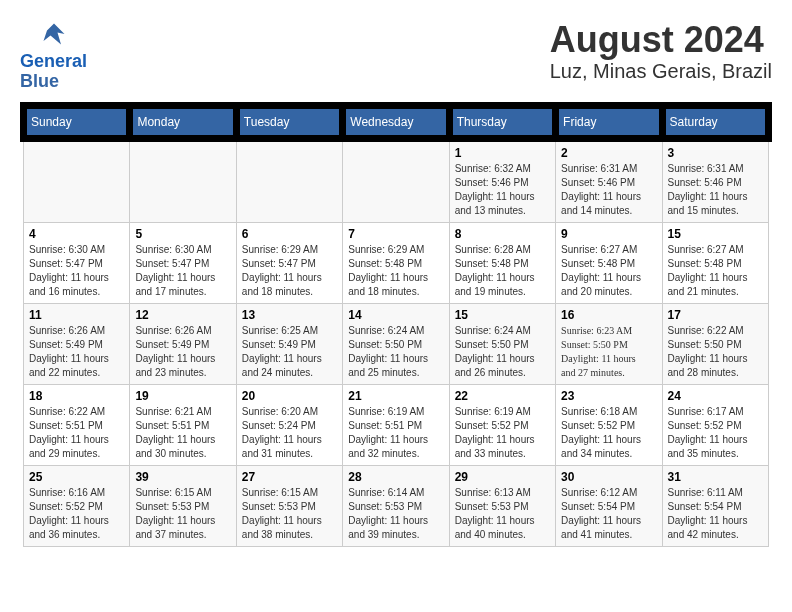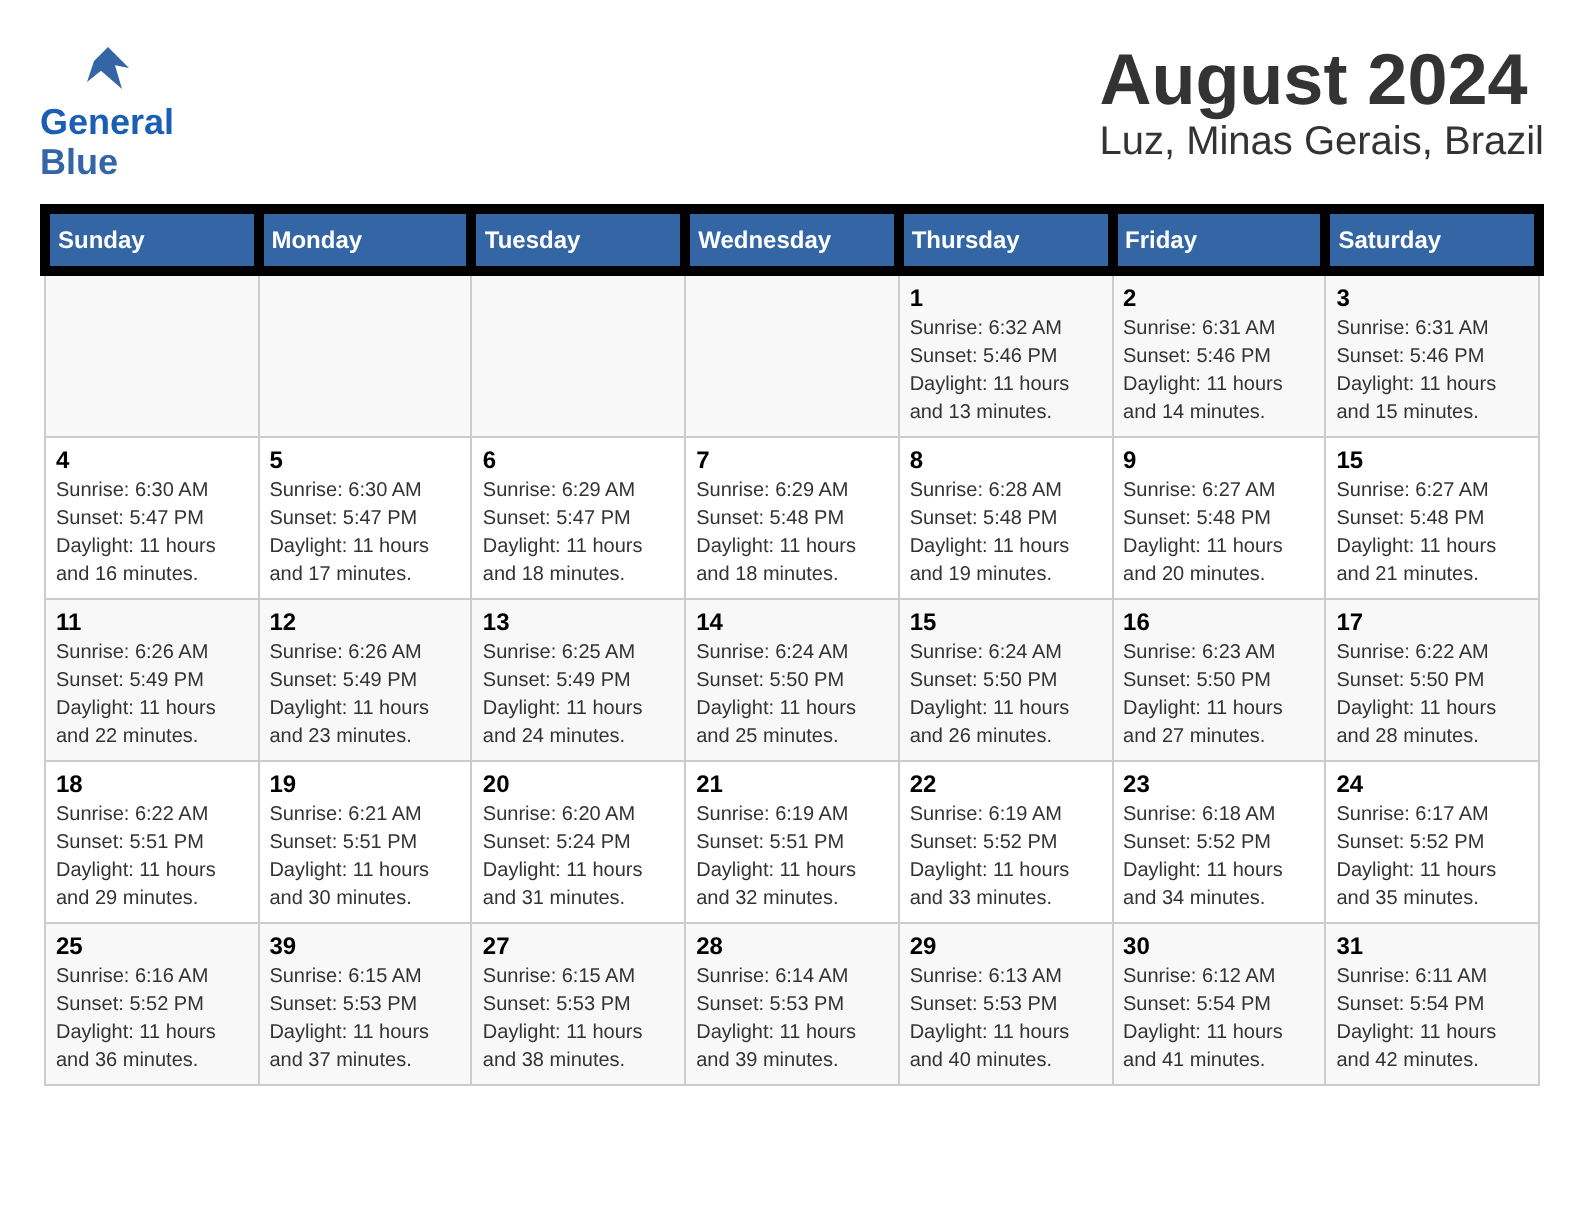--- a/index.html
+++ b/index.html
@@ -53,22 +53,22 @@
       width: 100%;
       border-collapse: collapse;
       font-size: 11px;
     }
     thead tr th {
       background: #3465a4;
       color: #fff;
       padding: 6px 4px;
       text-align: left;
       font-size: 12px;
-      font-weight: bold;
-      border: 5px solid #000000;
+      font-weight: normal;
+      border: 7px solid #000000;
     }
     tbody tr td {
       border: 1px solid #ccc;
       padding: 4px 5px;
       vertical-align: top;
       width: calc(100% / 7);
       height: 80px;
     }
     tbody tr:nth-child(odd) td {
       background: #f8f8f8;
@@ -229,21 +229,21 @@
         </td>
         <td>
           <span class="day-num">15</span>
           <div class="day-info" style="white-space: pre-line;">Sunrise: 6:24 AM
 Sunset: 5:50 PM
 Daylight: 11 hours
 and 26 minutes.</div>
         </td>
         <td>
           <span class="day-num">16</span>
-          <div class="day-info" style="white-space: pre-line;">Sunrise: 6:23 AM
+          <div class="day-info" style="white-space: pre-line; font-family: Liberation Serif, serif;">Sunrise: 6:23 AM
 Sunset: 5:50 PM
 Daylight: 11 hours
 and 27 minutes.</div>
         </td>
         <td>
           <span class="day-num">17</span>
           <div class="day-info" style="white-space: pre-line;">Sunrise: 6:22 AM
 Sunset: 5:50 PM
 Daylight: 11 hours
 and 28 minutes.</div>

